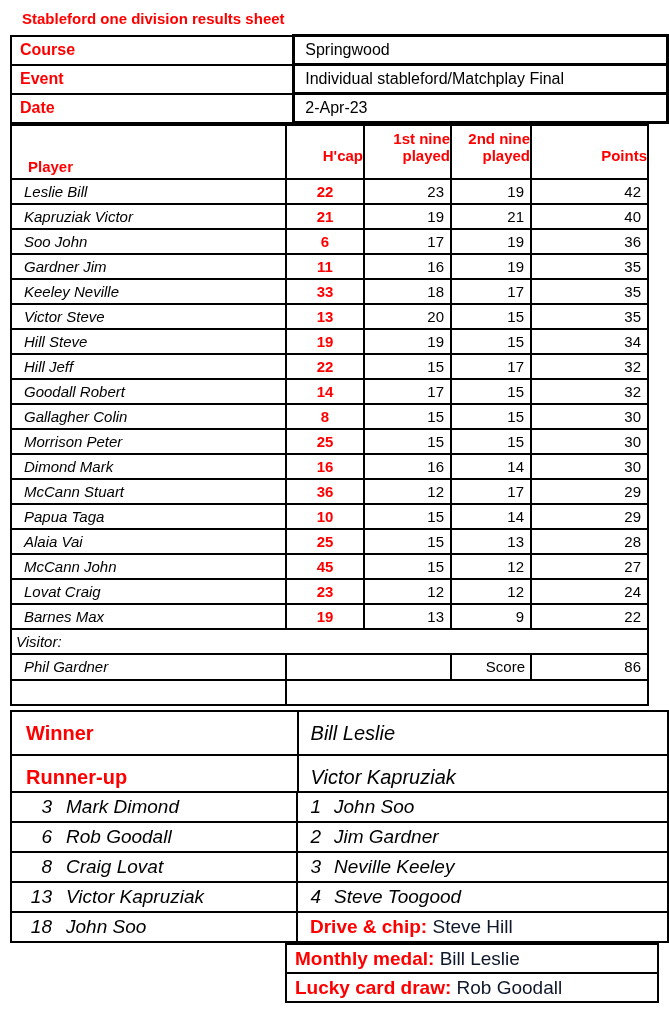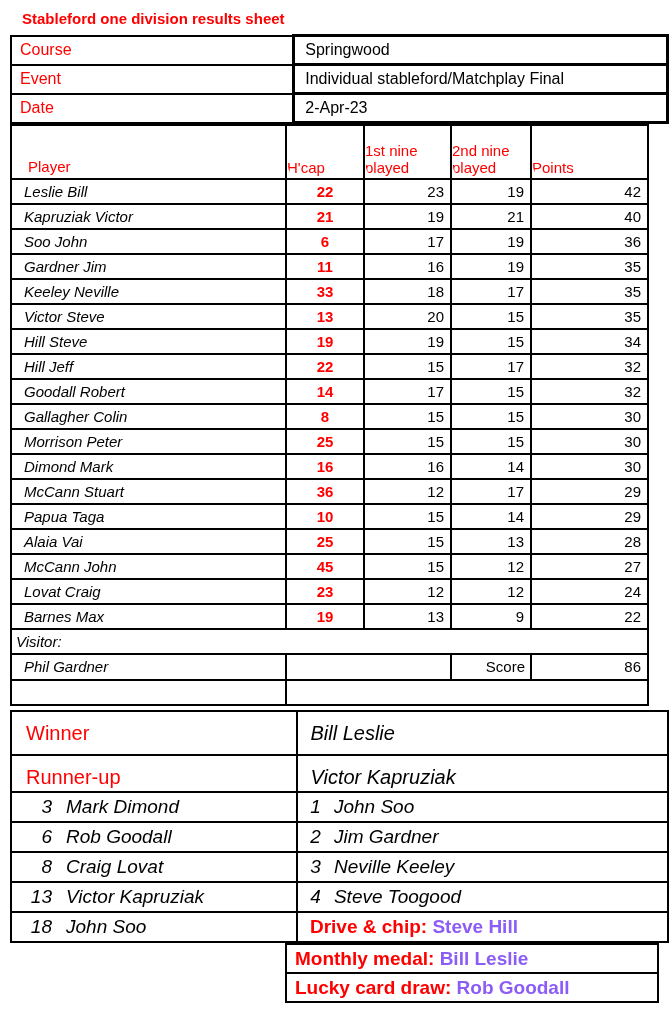--- a/index.html
+++ b/index.html
@@ -1,20 +1,20 @@
 <!DOCTYPE html>
 <html><head>
 <meta charset="utf-8">
 <style>
   html,body{margin:0;padding:0;background:#fff;}
   .canvas{
     position:relative;width:669px;height:1023px;background:#ffffff;
     font-family:"Liberation Sans", sans-serif;color:#000;
   }
-  .red{color:#ff0000;font-weight:400;border-radius:13px;}
+  .red{color:#ff0000;font-weight:700;}
   .ital{font-style:italic;}
 
   .page-title{
     position:absolute;left:22px;top:10px;
     font-size:15px;font-weight:700;color:#ff0000;white-space:nowrap;
   }
 
   table{border-collapse:collapse;table-layout:fixed;position:absolute;background:#fff;}
   td{border:2px solid #000;padding:0;overflow:hidden;white-space:nowrap;vertical-align:middle;}
 
@@ -23,21 +23,21 @@
   .info tr{height:29px;}
   .info td.lbl{width:275px;font-size:16px;padding-left:8px;}
   .info td.val{width:362px;border-width:3px;font-size:16px;padding-left:10px;}
 
   
   .main{left:10px;top:124px;font-size:15px;}
   .main tr.hdr{height:54px;}
   .main tr.prow{height:25px;margin-top:20px;}
   .main td{line-height:1.15;}
   .main td.hdr-player{vertical-align:bottom;padding-left:16px;padding-bottom:3px;}
-  .main td.hdr-c{vertical-align:bottom;text-align:left;padding-bottom:2px;}
+  .main td.hdr-c{vertical-align:bottom;text-align:right;padding-bottom:14px;}
   .main td.name{padding-left:12px;font-style:italic;}
   .main td.hcap{text-align:center;color:#ff0000;font-weight:700;}
   .main td.n{text-align:right;padding-right:6px;}
   .main tr.visitor-row{height:25px;}
   .main td.visitor-cell{padding-left:4px;font-style:italic;}
   .main tr.phil-row{height:26px;}
   .main td.score-lbl{text-align:right;padding-right:5px;}
   .main tr.empty-row{height:25px;}
 
   
@@ -54,21 +54,21 @@
   .res2 td.extra{font-style:normal;}
   .num-l{display:inline-block;width:28px;text-align:right;margin-right:14px;}
   .num-r{display:inline-block;width:11px;text-align:right;margin-right:13px;}
 
   
   .res3{left:285px;top:943px;font-size:19px;}
   .res3 tr{height:29px;}
   .res3 td{width:362px;padding-left:8px;}
 
   .extra-label{color:#ff0000;font-weight:700;}
-  .extra-value{color:#8b5cf6;font-weight:700;}
+  .extra-value{color:#0f172a;font-weight:400;}
 </style>
 </head>
 <body>
 
 <div class="canvas">
 
   <div class="page-title">Stableford one division results sheet</div>
 
   <table class="info">
     <tbody>

